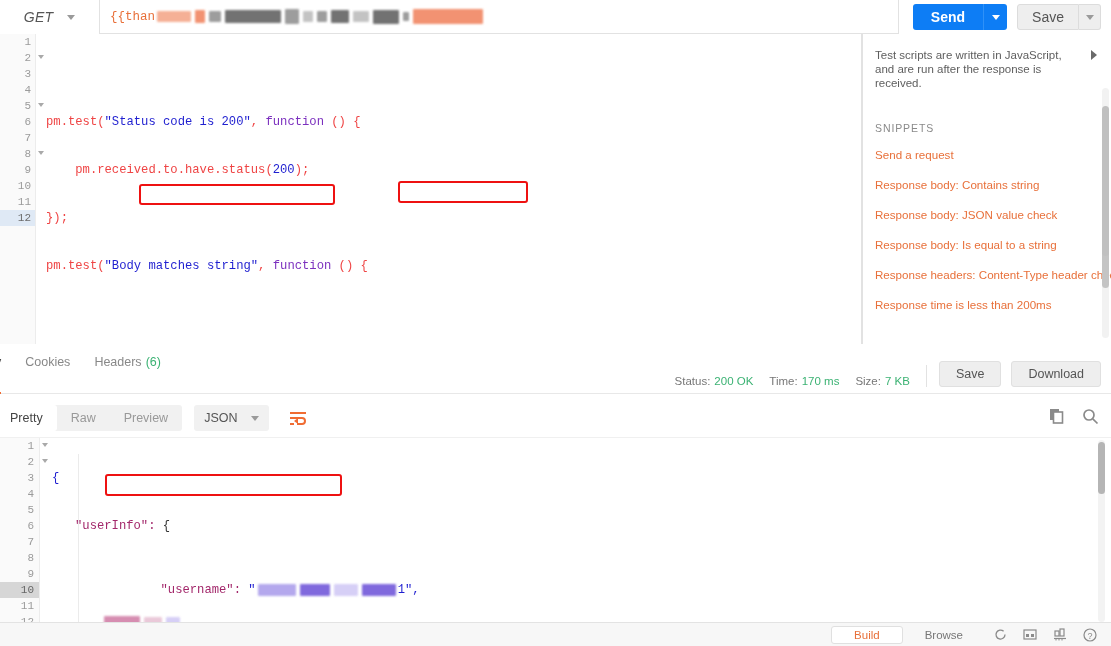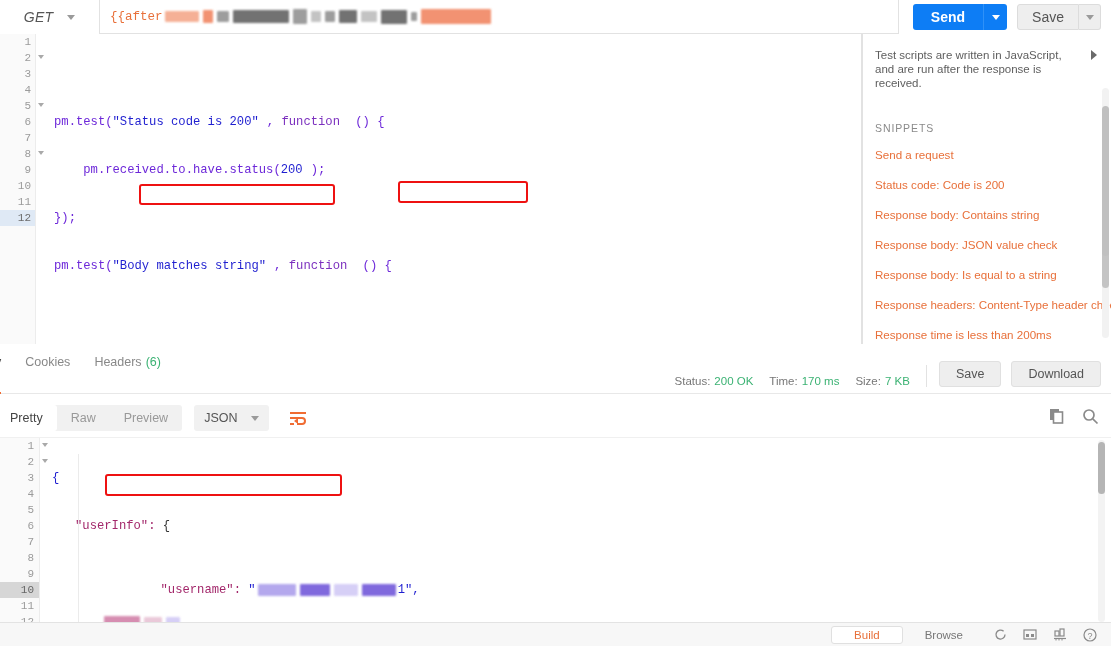--- a/index.html
+++ b/index.html
@@ -73,21 +73,21 @@
   .gline.active { background:#dfe9f5; color:#6b6b6b; }
   .code {
     position:absolute; left:36px; top:0; right:0; height:100%;
     font-family:"Liberation Mono", monospace; font-size:12.2px; line-height:16px;
     color:#333; padding-left:10px; white-space:pre;
   }
   .code .cl { height:16px; }
   .k-str { color:#1f1fd0; }
   .k-kw  { color:#7b2fbe; }
   .k-num { color:#1f1fd0; }
-  .k-pl  { color:#6d28d9;margin-left:8px; }
+  .k-pl  { color:#ef4444; }
 
   
   .snip-panel {
     position:absolute; left:863px; top:34px; width:248px; height:310px;
     background:#fff; padding:14px 14px 0 12px; overflow:hidden;
   }
   .snip-desc { font-size:11.5px; color:#5e5e5e; line-height:14px; width:200px; }
   .snip-expand { position:absolute; right:14px; top:16px; width:0;height:0;
     border-top:5px solid transparent;border-bottom:5px solid transparent;border-left:6px solid #6a6a6a;cursor:pointer;}
   .snip-title { font-size:10.5px; color:#8a8a8a; letter-spacing:.9px; margin-top:32px; margin-bottom:6px;}
@@ -175,21 +175,21 @@
 
 <div class="app">
 
   <div class="reqbar">
     <div class="method-box">
       <span class="method-label">GET</span>
       <span class="caret"></span>
     </div>
     <div class="url-box">
       <span class="url-text">
-        <span>{{after</span>
+        <span>{{than</span>
         <span class="rb o2" style="width:34px"></span>
         <span class="rb o1" style="width:10px;height:13px"></span>
         <span class="rb g1" style="width:12px"></span>
         <span class="rb g2" style="width:56px;height:13px"></span>
         <span class="rb g1" style="width:14px;height:15px"></span>
         <span class="rb g3" style="width:10px"></span>
         <span class="rb g1" style="width:10px"></span>
         <span class="rb g2" style="width:18px;height:13px"></span>
         <span class="rb g3" style="width:16px"></span>
         <span class="rb g2" style="width:26px;height:14px"></span>
@@ -240,21 +240,20 @@
     </div>
   </div>
 
   <div class="divider-v"></div>
 
   <div class="snip-panel">
     <div class="snip-desc">Test scripts are written in JavaScript, and are run after the response is received.</div>
     <div class="snip-expand"></div>
     <div class="snip-title">SNIPPETS</div>
     <div class="snip-item">Send a request</div>
-    <div class="snip-item">Status code: Code is 200</div>
     <div class="snip-item">Response body: Contains string</div>
     <div class="snip-item">Response body: JSON value check</div>
     <div class="snip-item">Response body: Is equal to a string</div>
     <div class="snip-item">Response headers: Content-Type header check</div>
     <div class="snip-item">Response time is less than 200ms</div>
   </div>
 
   <div class="vscroll-outer">
     <div class="vscroll-track"></div>
     <div class="vscroll-thumb"></div>

